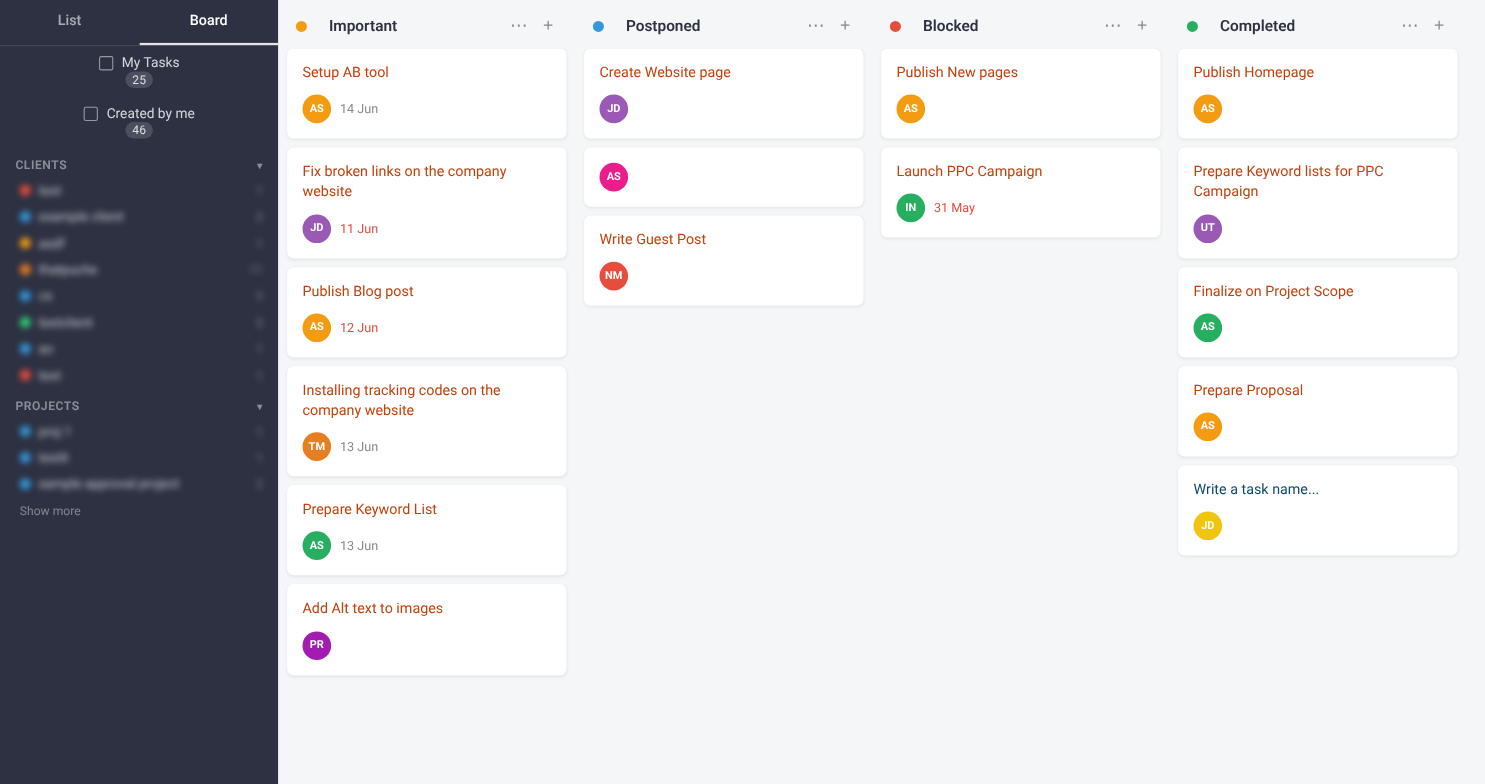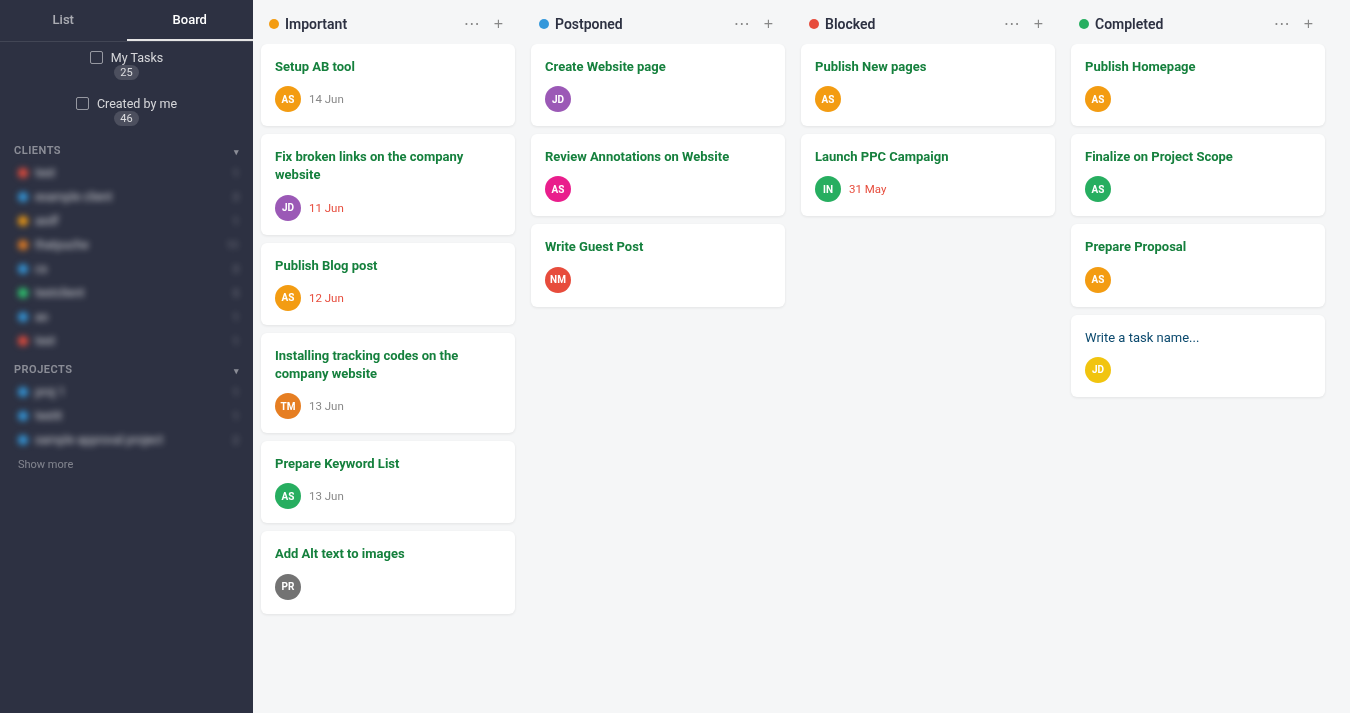--- a/index.html
+++ b/index.html
@@ -19,29 +19,29 @@
     .dot { width: 10px; height: 10px; border-radius: 50%; flex-shrink: 0; }
     .client-item { display: flex; align-items: center; justify-content: space-between; padding: 5px 14px 5px 18px; font-size: 12px; color: rgba(255,255,255,0.75); cursor: pointer; }
     .client-item .left { display: flex; align-items: center; gap: 7px; }
     .client-item .count { font-size: 11px; color: rgba(255,255,255,0.4); }
     .show-more { padding: 6px 18px; font-size: 11px; color: rgba(255,255,255,0.4); cursor: pointer; }
 
     
     .board-area { flex: 1; overflow-x: auto; overflow-y: auto; padding: 0; background: #f5f6f7; }
     .board-columns { display: flex; gap: 0; padding: 0; height: 100%; }
     .board-column { width: 270px; flex-shrink: 0; display: flex; flex-direction: column; padding: 0 8px; }
-    .column-header { display: flex; align-items: center; gap: 6px; padding: 14px 8px 10px; position: sticky; top: 0; background: #f5f6f7; z-index: 1; }
+    .column-header { display: flex; align-items: center; gap: 20px; padding: 14px 8px 10px; position: sticky; top: 0; background: #f5f6f7; z-index: 1; }
     .column-title { font-size: 14px; font-weight: 600; color: #2d3142; flex: 1; }
     .column-dot { width: 10px; height: 10px; border-radius: 50%; flex-shrink: 0; }
     .column-actions { display: flex; gap: 6px; align-items: center; margin-left: auto; }
     .col-btn { background: none; border: none; cursor: pointer; color: #888; font-size: 16px; padding: 2px 4px; line-height: 1; }
 
     
     .card { background: #fff; border-radius: 6px; padding: 14px; margin-bottom: 8px; box-shadow: 0 1px 3px rgba(0,0,0,0.08); }
-    .card-title { font-size: 13px; color: #15803d; font-weight: 700; line-height: 1.4; margin-bottom: 10px; }
+    .card-title { font-size: 13px; color: #c2410c; font-weight: 400; line-height: 1.4; margin-bottom: 10px; }
     .card-footer { display: flex; align-items: center; gap: 8px; }
     .avatar { width: 26px; height: 26px; border-radius: 50%; display: flex; align-items: center; justify-content: center; font-size: 10px; font-weight: 700; color: #fff; flex-shrink: 0; }
     .card-date { font-size: 11.5px; color: #888; }
     .card-date.overdue { color: #e74c3c; }
 
     
     .blurred { filter: blur(3px); user-select: none; }
   </style>
 </head>
 <body>
@@ -208,21 +208,21 @@
         <div class="card-title">Prepare Keyword List</div>
         <div class="card-footer">
           <div class="avatar" style="background:#27ae60">AS</div>
           <span class="card-date">13 Jun</span>
         </div>
       </div>
 
       <div class="card">
         <div class="card-title">Add Alt text to images</div>
         <div class="card-footer">
-          <div class="avatar" style="background:#737373">PR</div>
+          <div class="avatar" style="background:#a21caf">PR</div>
         </div>
       </div>
     </div>
 
     <div class="board-column">
       <div class="column-header">
         <div class="column-dot" style="background:#3498db"></div>
         <span class="column-title">Postponed</span>
         <div class="column-actions">
           <button class="col-btn">⋯</button>
@@ -232,21 +232,20 @@
 
 
       <div class="card">
         <div class="card-title">Create Website page</div>
         <div class="card-footer">
           <div class="avatar" style="background:#9b59b6">JD</div>
         </div>
       </div>
 
       <div class="card">
-        <div class="card-title">Review Annotations on Website</div>
         <div class="card-footer">
           <div class="avatar" style="background:#e91e8c">AS</div>
         </div>
       </div>
 
       <div class="card">
         <div class="card-title">Write Guest Post</div>
         <div class="card-footer">
           <div class="avatar" style="background:#e74c3c">NM</div>
         </div>
@@ -289,20 +288,26 @@
         </div>
       </div>
 
       <div class="card">
         <div class="card-title">Publish Homepage</div>
         <div class="card-footer">
           <div class="avatar" style="background:#f39c12">AS</div>
         </div>
       </div>
 
+      <div class="card">
+        <div class="card-title">Prepare Keyword lists for PPC Campaign</div>
+        <div class="card-footer">
+          <div class="avatar" style="background:#9b59b6">UT</div>
+        </div>
+      </div>
 
       <div class="card">
         <div class="card-title">Finalize on Project Scope</div>
         <div class="card-footer">
           <div class="avatar" style="background:#27ae60">AS</div>
         </div>
       </div>
 
       <div class="card">
         <div class="card-title">Prepare Proposal</div>

